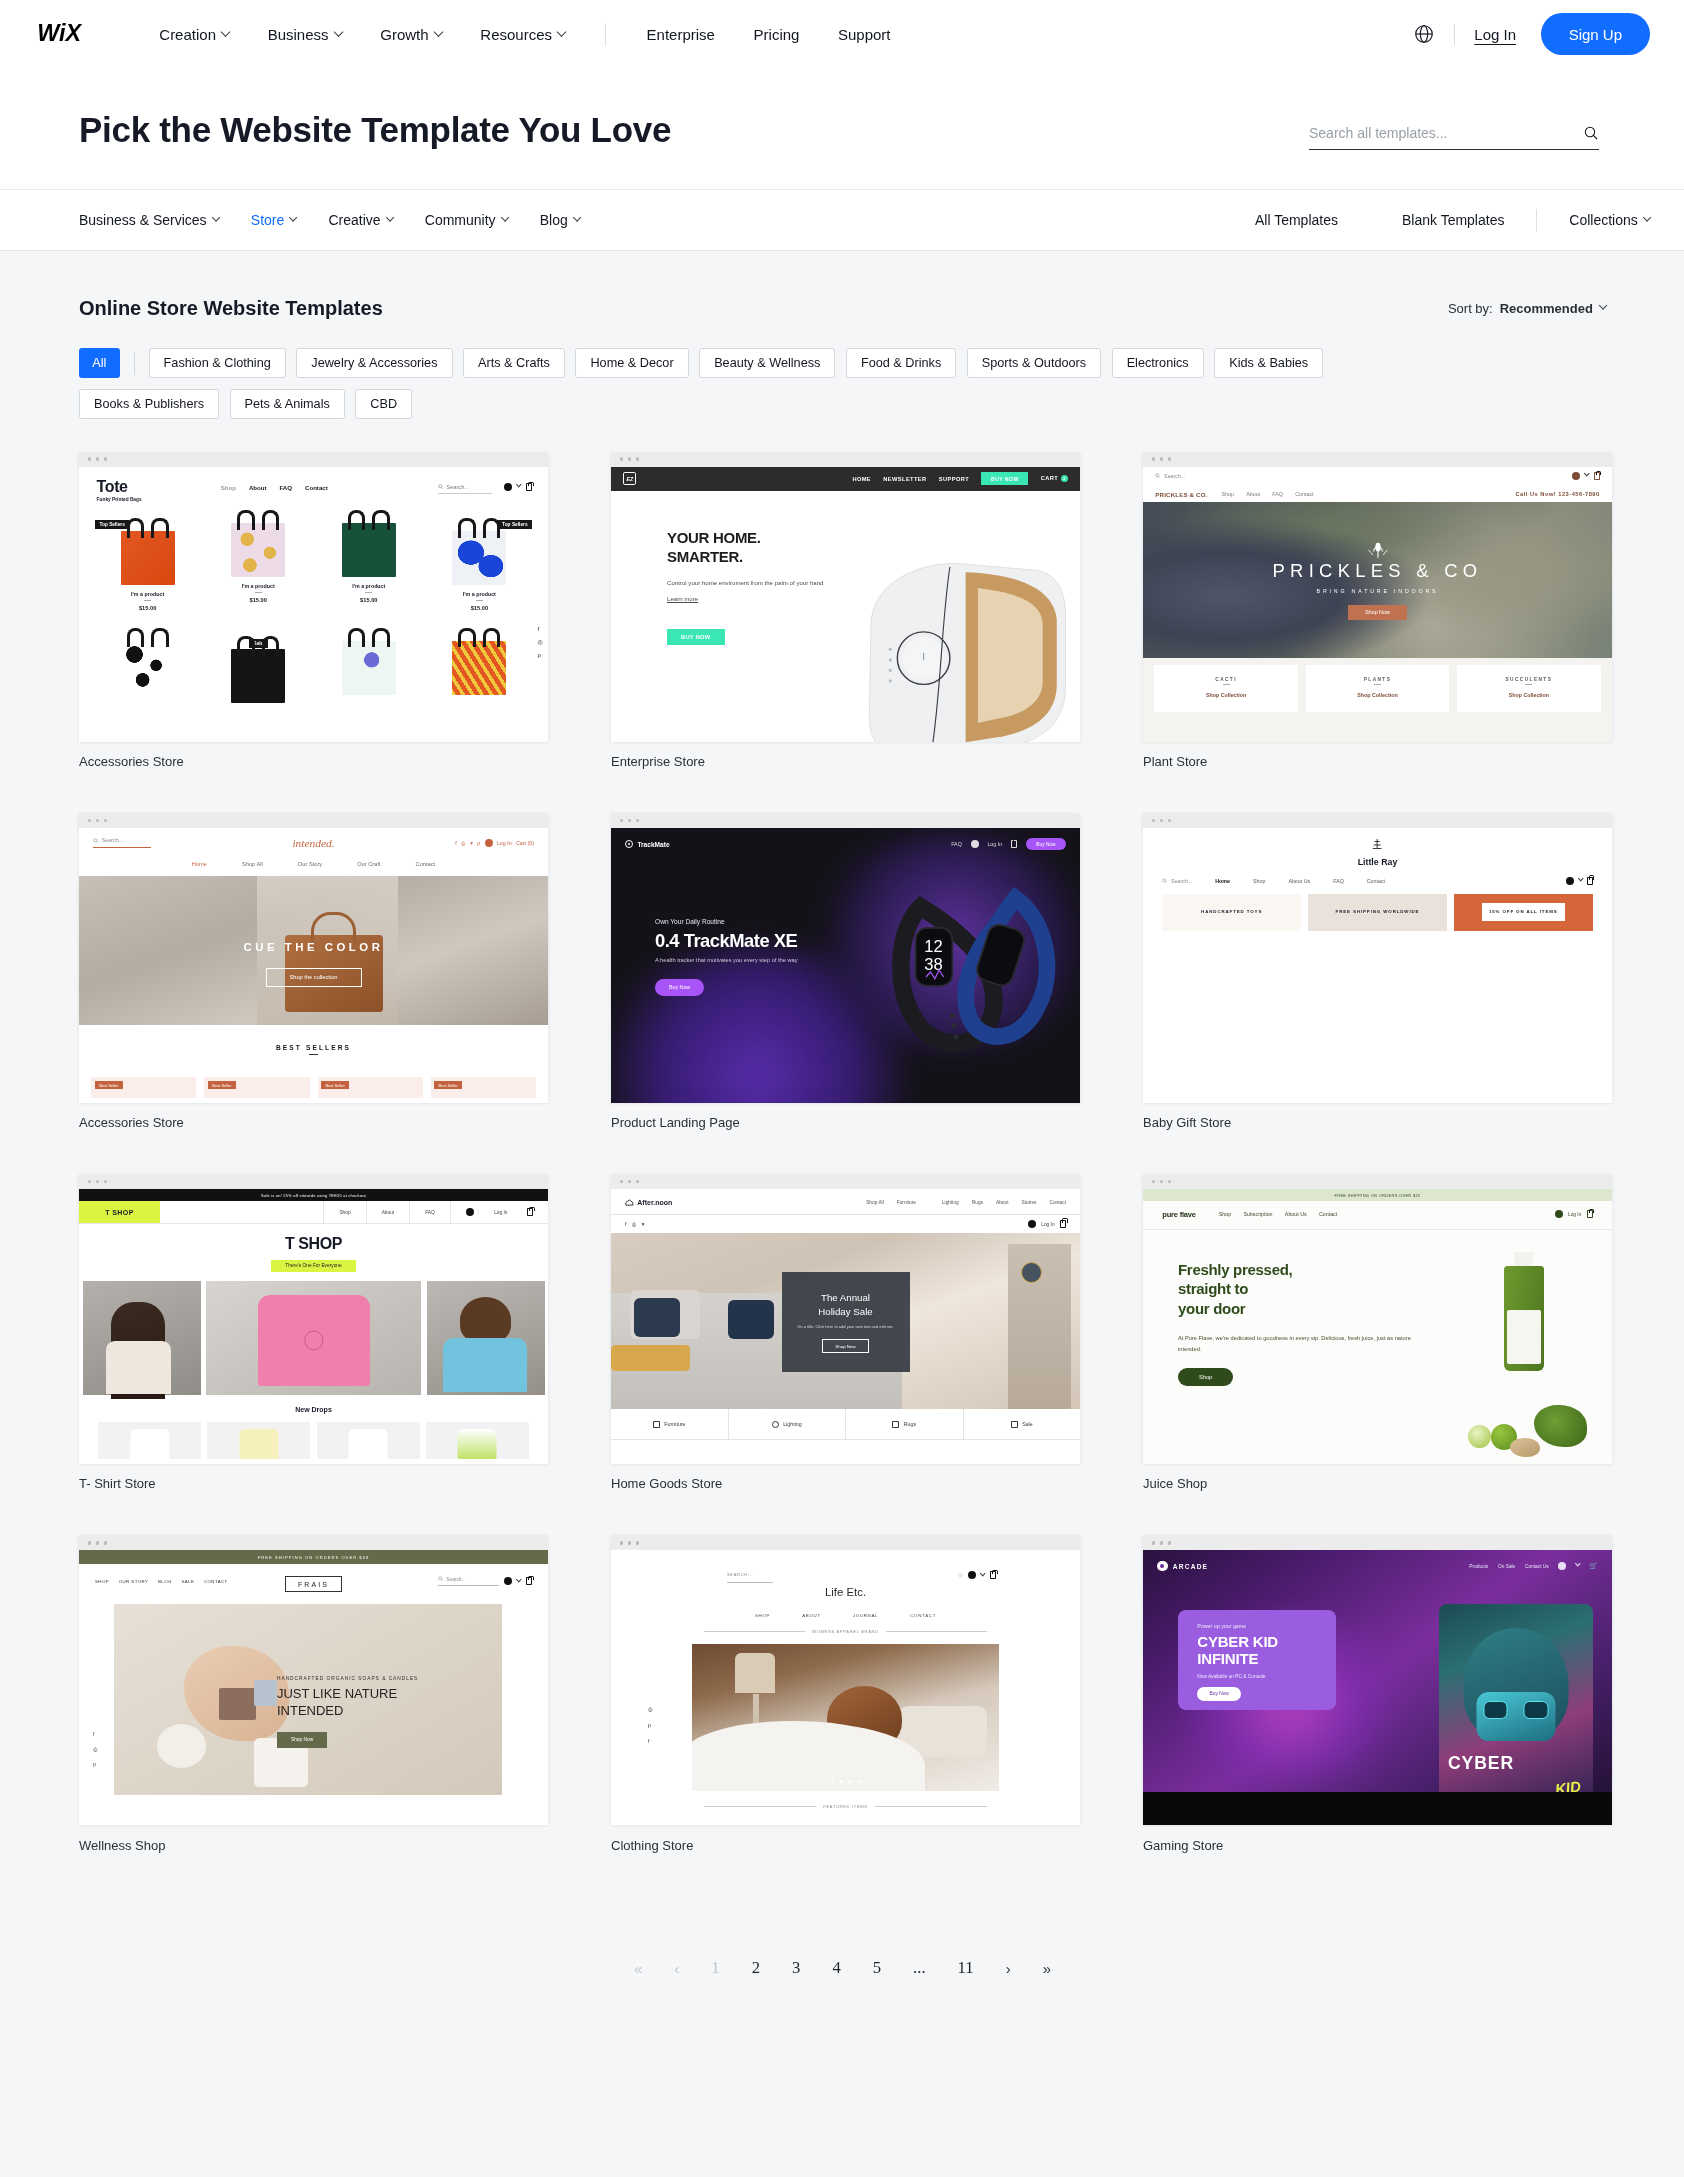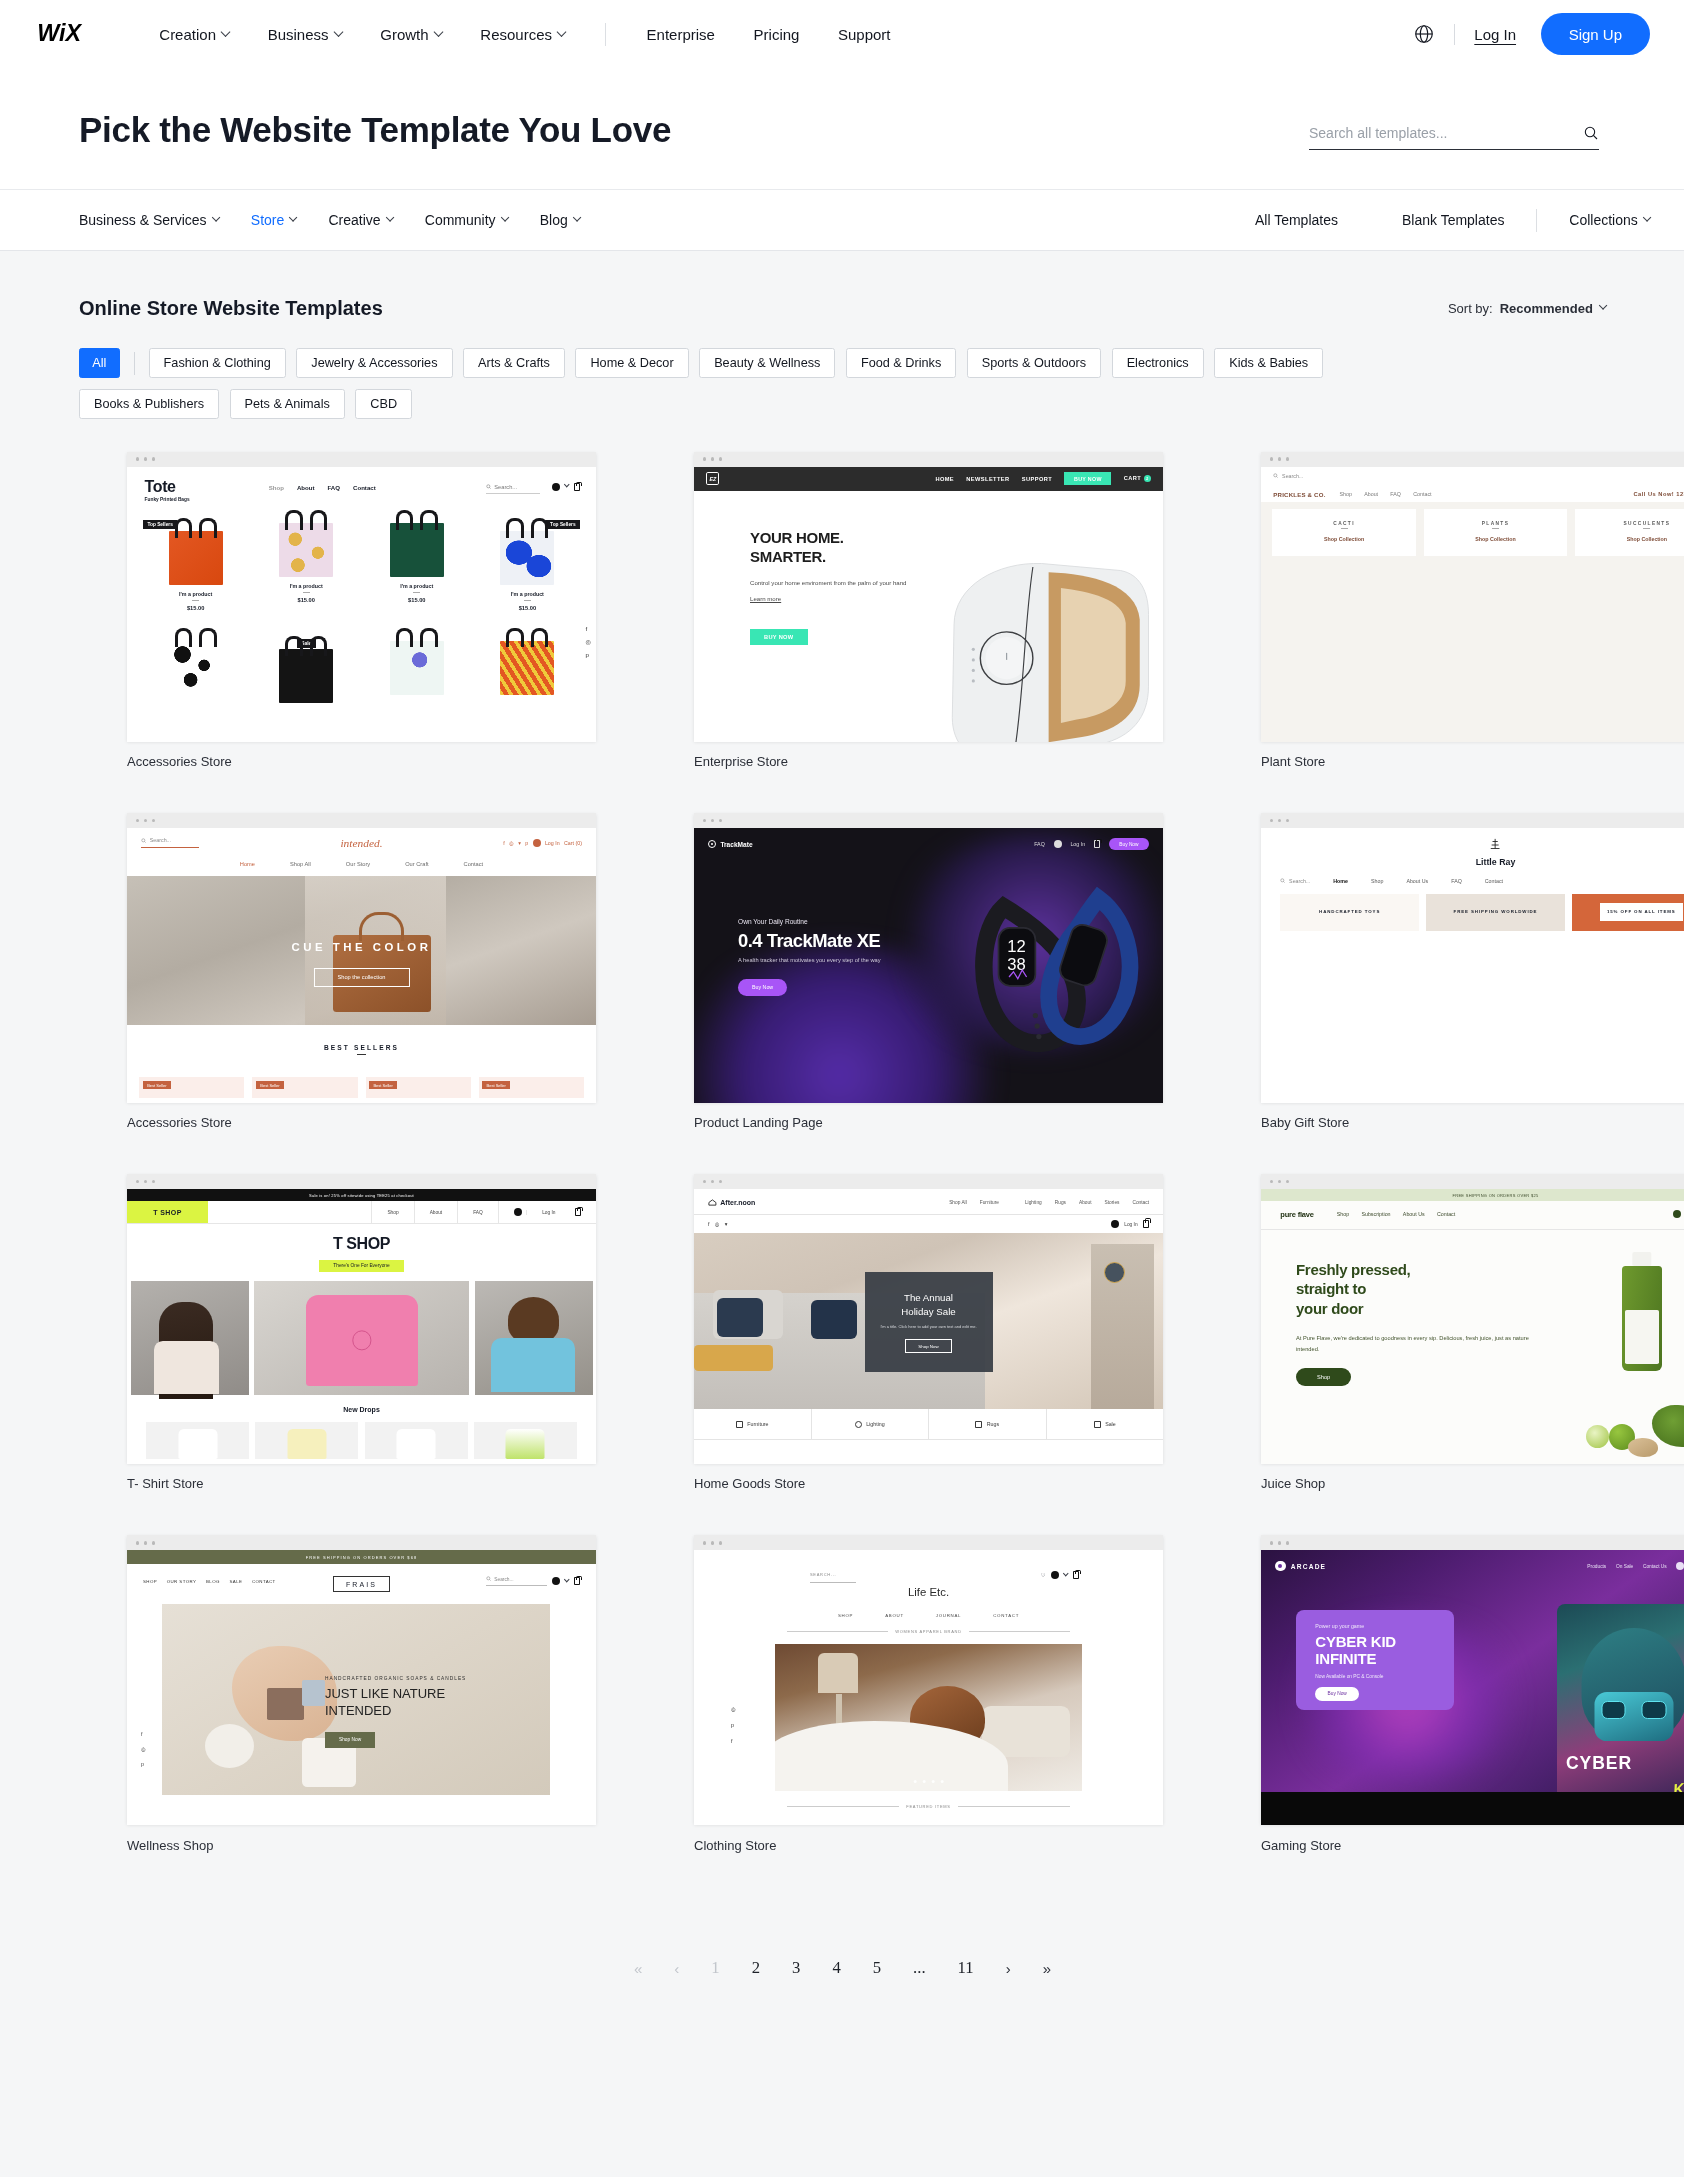--- a/index.html
+++ b/index.html
@@ -86,21 +86,21 @@
     height: 30px; padding: 0 14px; font-size: 12.7px; color: #131720;
     display: flex; align-items: center; font-family: inherit; cursor: pointer;
   }
   .chip.all {
     background: #116dff; border-color: #116dff; color: #fff; padding: 0 12.3px;
   }
   .chip-div { width: 0.9px; height: 23px; background: #d3d7dc; margin: 0 3.5px; }
 
   
   .grid { display: grid; grid-template-columns: repeat(3, 469px);
-    gap: 44px 98px; padding-bottom: 53px; margin-left: 48px; }
+    gap: 44px 63px; padding-bottom: 53px; }
   .tcard { cursor: pointer; }
   .tframe {
     width: 469px; height: 290px; background: #fff; overflow: hidden;
     box-shadow: 0 0.9px 3.5px rgba(0,0,0,.10); position: relative;
   }
   .browser-bar { height: 15px; background: #ececec; display: flex;
     align-items: center; padding-left: 8.8px; gap: 4.4px; }
   .dot { width: 3.5px; height: 3.5px; border-radius: 50%; background: #b9b9b9; }
   .shot { position: relative; width: 469px; height: 275px; overflow: hidden;
     background: #fff; }
@@ -776,20 +776,32 @@
             <div class="c3-nav">
               <span class="c3-logo">PRICKLES &amp; CO.</span>
               <div class="c3-links">
                 <span>Shop</span>
                 <span>About</span>
                 <span>FAQ</span>
                 <span>Contact</span>
               </div>
               <span class="c3-tel">Call Us Now! 123-456-7890</span>
             </div>
+            <div class="c3-hero">
+              <div class="c3-hero-in">
+                <svg width="42" height="19.3" viewBox="0 0 48 22">
+                  <path d="M24 3 L24 19 M24 5 C21 7 19 9 19 12 M24 5 C27 7 29 9 29 12" stroke="#fff" stroke-width="1.2" fill="none"></path>
+                  <ellipse cx="24" cy="7" rx="3" ry="5" fill="#fff"></ellipse>
+                  <path d="M13 10 q3 3 5 6 M35 10 q-3 3 -5 6" stroke="#fff" stroke-width="1" fill="none"></path>
+                </svg>
+                <div class="c3-ttl">PRICKLES &amp; CO</div>
+                <div class="c3-sub">BRING NATURE INDOORS</div>
+                <div class="c3-btn">Shop Now</div>
+              </div>
+            </div>
             <div class="c3-cards">
               <div class="c3-card">
                   <div class="c3-cn">CACTI</div>
                   <div class="c1-dash"></div>
                   <div class="c3-cl">Shop Collection</div>
                 </div>
               <div class="c3-card">
                   <div class="c3-cn">PLANTS</div>
                   <div class="c1-dash"></div>
                   <div class="c3-cl">Shop Collection</div>

